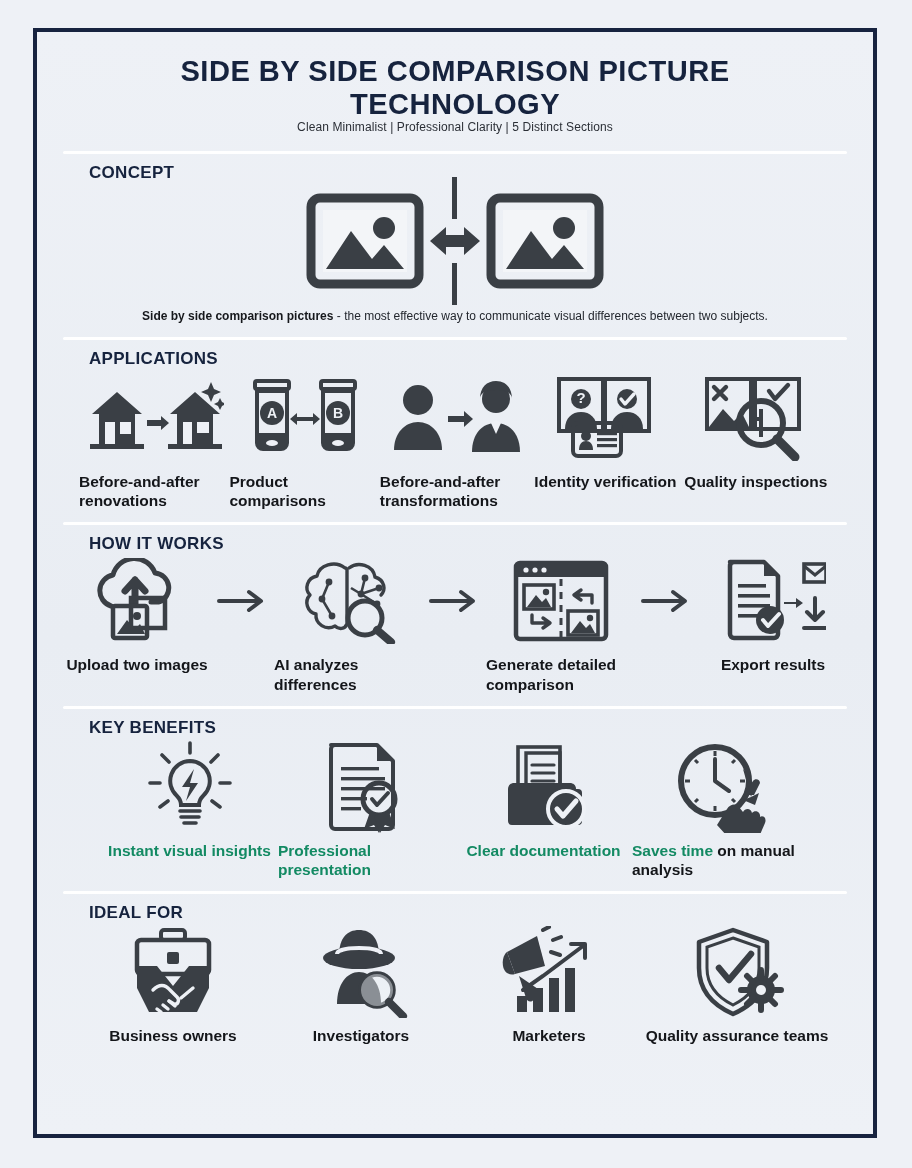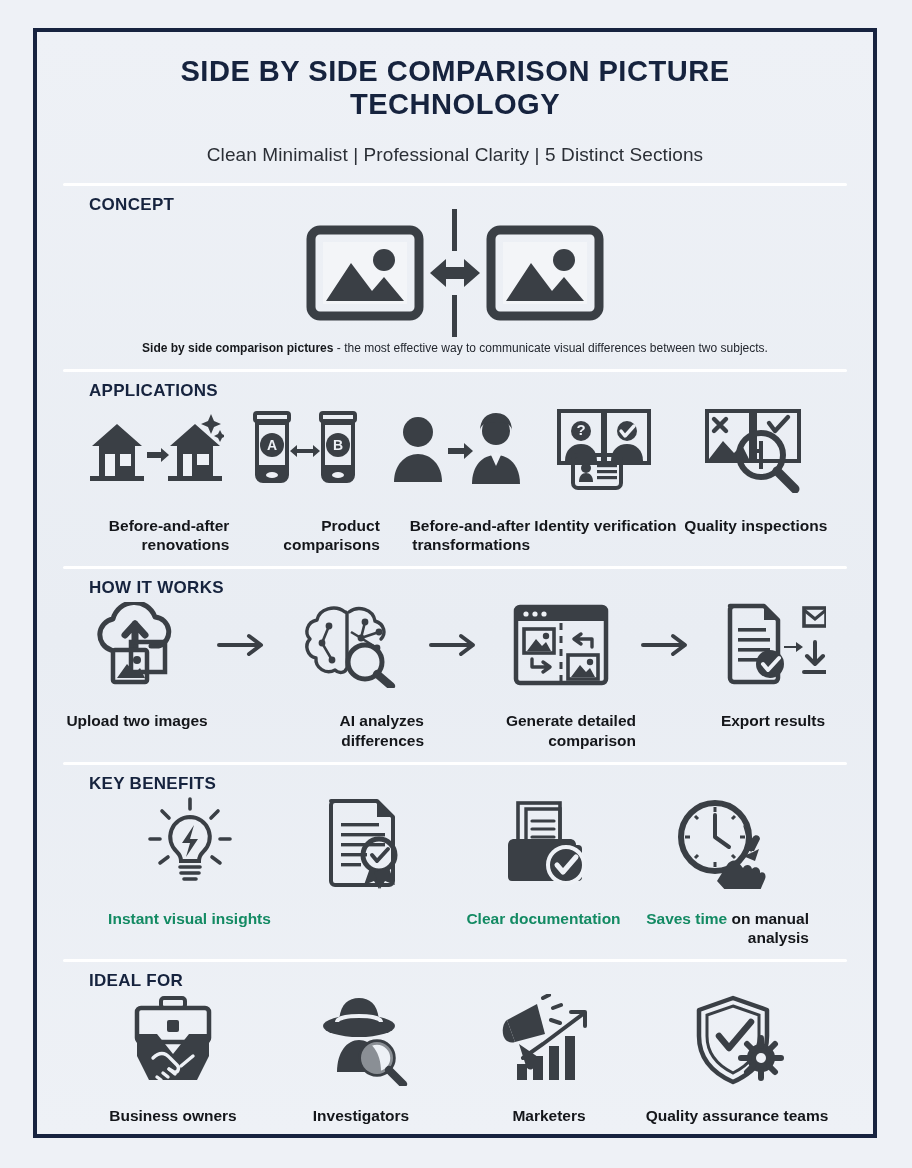--- a/index.html
+++ b/index.html
@@ -26,21 +26,21 @@
   }
 
   
   .header{padding-top:22px;text-align:center;}
   .title{
     font-size:30px;font-weight:bold;letter-spacing:.5px;
     color:#16233e;line-height:1.1;
     transform:scaleX(.97);
   }
   .subtitle{
-    margin-top:24px;font-size:19px;color:#2b2f36;
+    margin-top:0;font-size:12px;color:#2b2f36;
     letter-spacing:.1px;
   }
   .rule{
     height:3px;background:#ffffff;border-radius:2px;
     margin:0 2px;
   }
   .rule.top{margin-top:17px;}
 
   
   .section{padding:0 4px;}
@@ -67,21 +67,21 @@
     margin-top:6px;padding:0 14px;
   }
   .cell{
     display:flex;flex-direction:column;align-items:center;
     flex:1 1 0;min-width:0;
   }
   .glyph{
     height:86px;display:flex;align-items:center;justify-content:center;
   }
   .cap{
-    margin-top:23px;text-align:right;
+    margin-top:11px;text-align:left;
     font-size:15.5px;font-weight:bold;color:#14161a;
     line-height:1.24;
   }
   .cap.green{color:#138a63;}
   .cap .dark{color:#14161a;}
 
   
   .flow{
     display:flex;align-items:flex-start;justify-content:center;
     margin-top:4px;padding:0 10px;
@@ -375,20 +375,21 @@
             <rect x="18" y="36" width="44" height="3.4" class="ink"></rect>
             <rect x="18" y="46" width="44" height="3.4" class="ink"></rect>
             <rect x="18" y="56" width="26" height="3.4" class="ink"></rect>
             <rect x="18" y="66" width="20" height="3.4" class="ink"></rect>
             <circle cx="56" cy="58" r="16" class="ink-s" stroke-width="5"></circle>
             <path d="M49 58 l5 6 11 -12" class="ink-s" stroke-width="4" stroke-linecap="round" stroke-linejoin="round"></path>
             <path d="M47 71 l-6 17 10 -4 5 8 6 -17 Z" class="ink"></path>
             <path d="M66 71 l6 17 -10 -4 -5 8 -6 -17 Z" class="ink"></path>
           </svg>
         </span>
+        <div class="cap green">Professional presentation</div>
       </div>
 
       <div class="cell">
         <span class="glyph">
           <svg width="92" height="88" viewBox="0 0 92 88">
             <rect x="20" y="4" width="42" height="44" class="ink-s" stroke-width="3.6" fill="#f5f7fa"></rect>
             <path d="M28 10 h34 v46 H28 Z" fill="#f5f7fa" class="ink-s" stroke-width="3.4"></path>
             <path d="M54 4 h12 l-12 -0 Z" class="ink"></path>
             <path d="M34 22 h22 M34 30 h22 M34 38 h22 M34 46 h14" class="ink-s" stroke-width="3.2" stroke-linecap="round"></path>
             <path d="M10 46 h70 a4 4 0 0 1 4 4 v28 a4 4 0 0 1 -4 4 H14 a4 4 0 0 1 -4 -4 Z" class="ink"></path>

